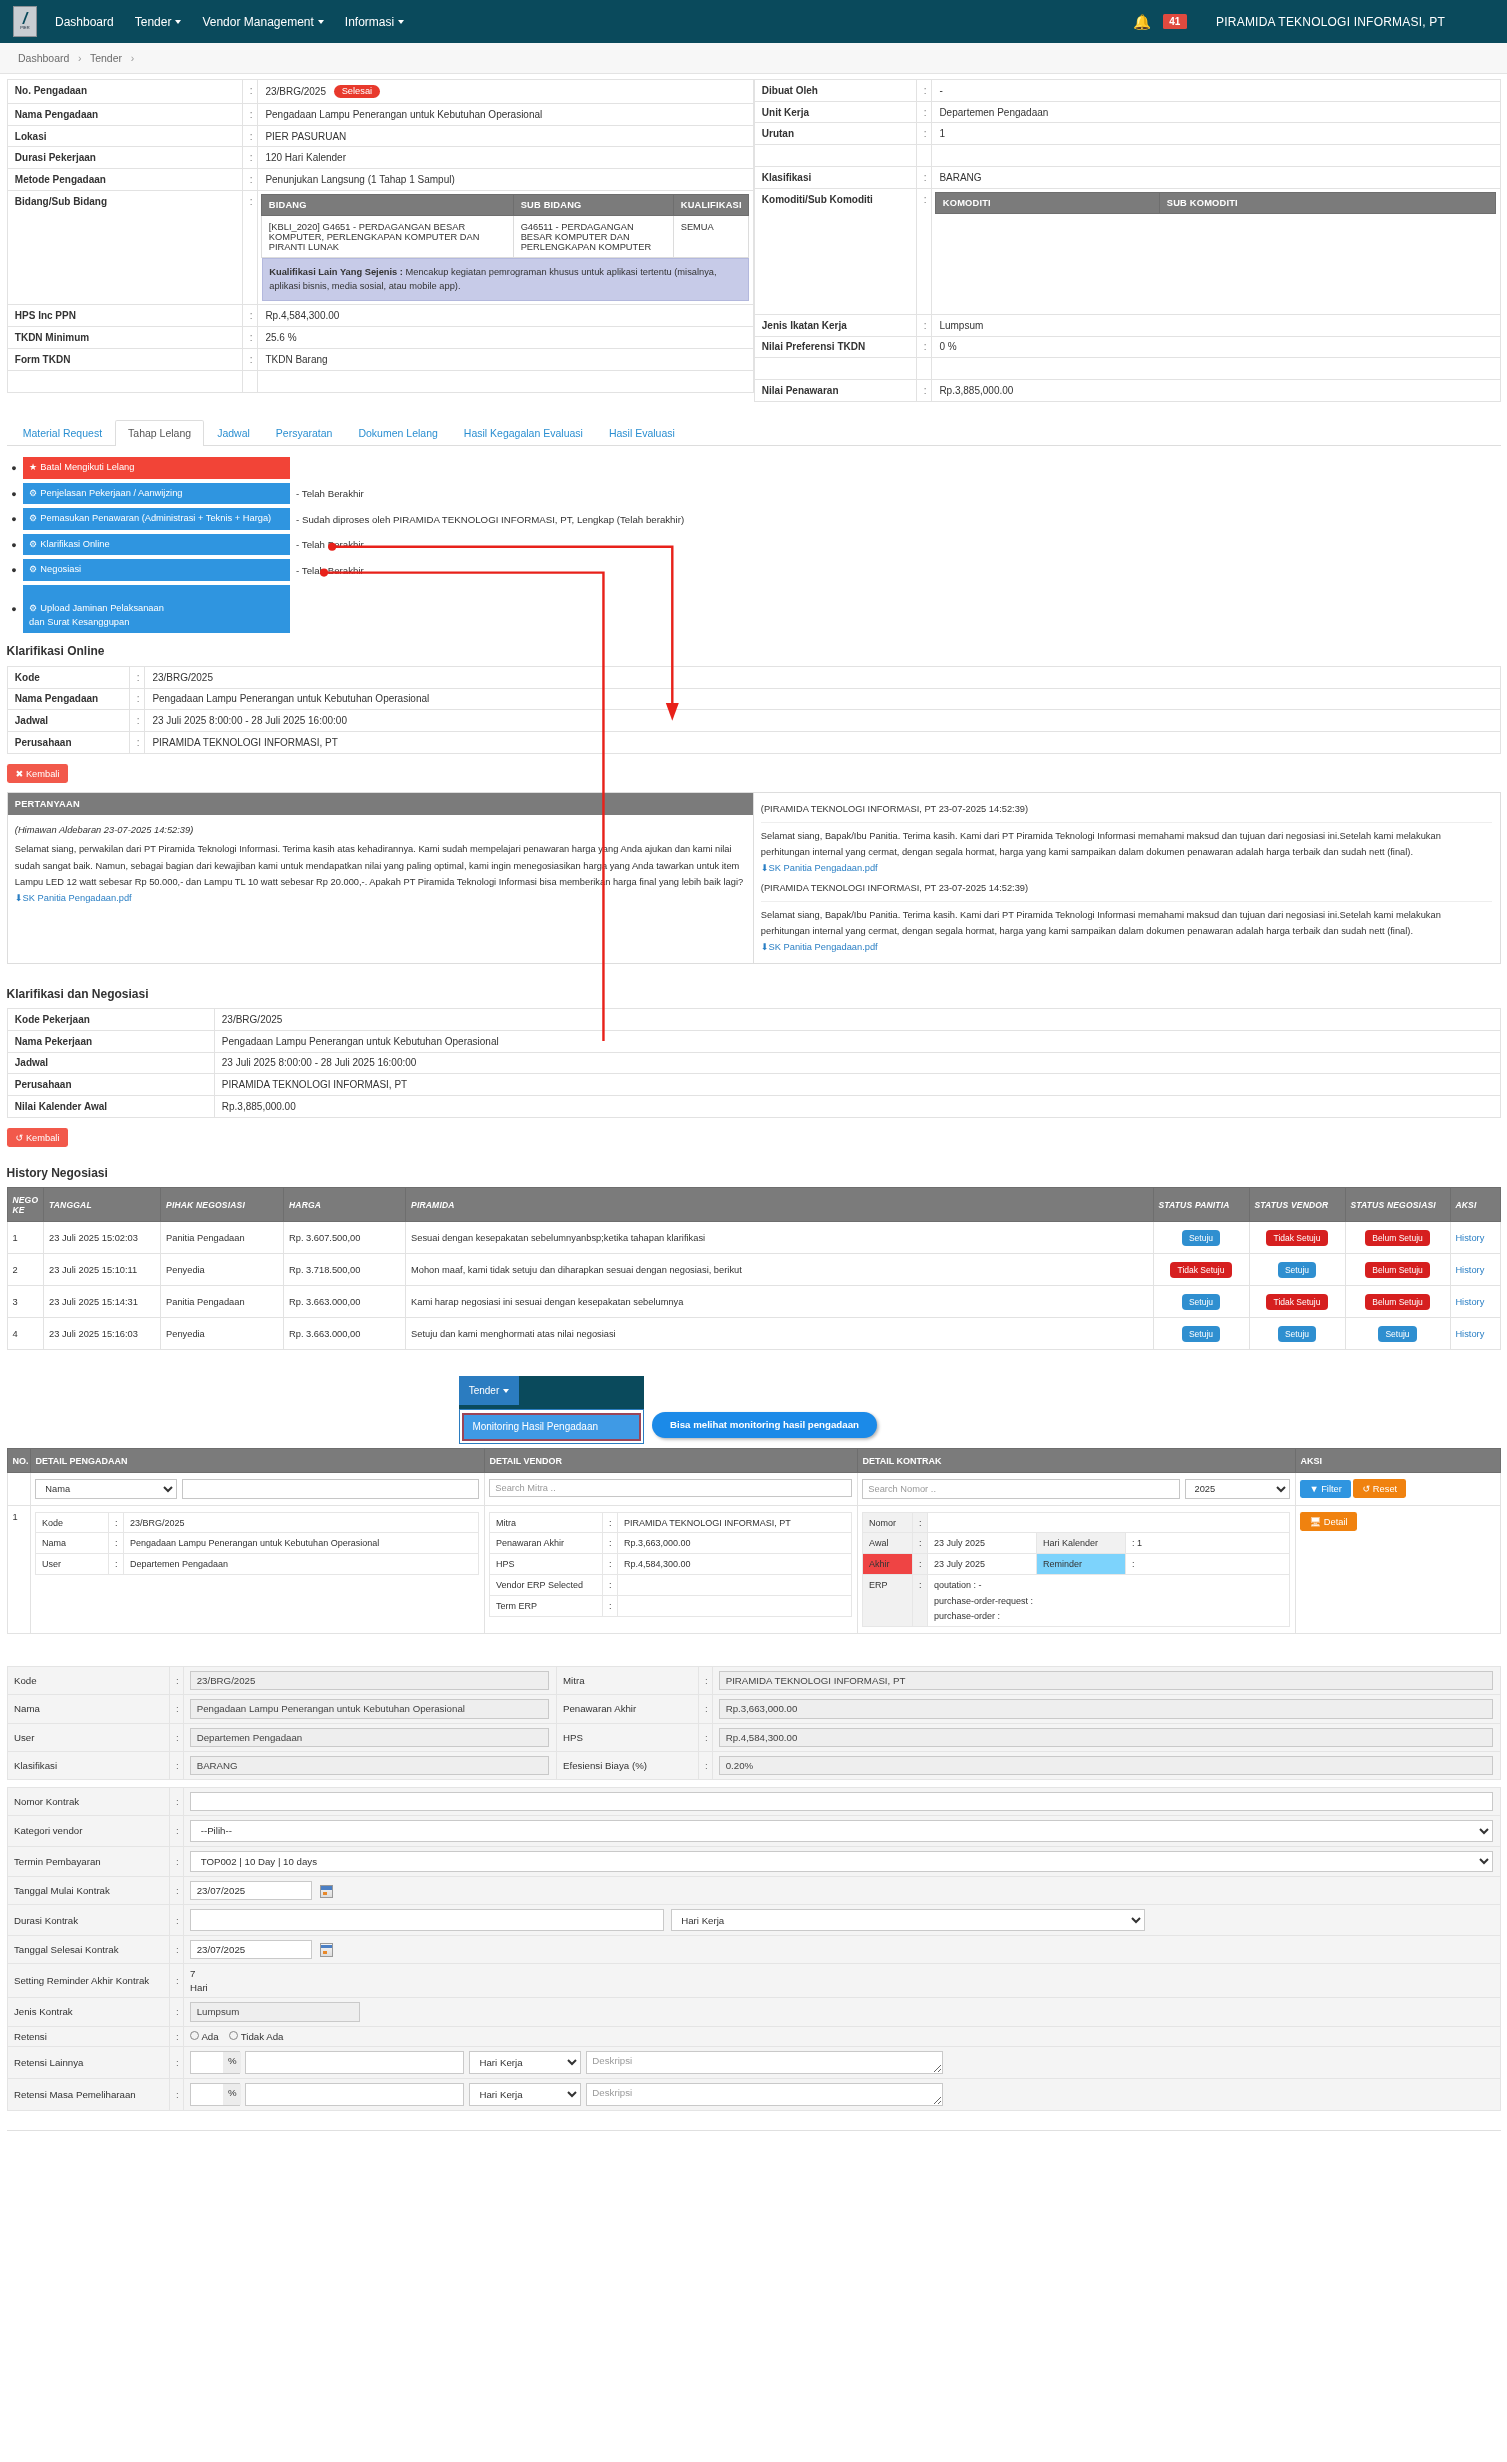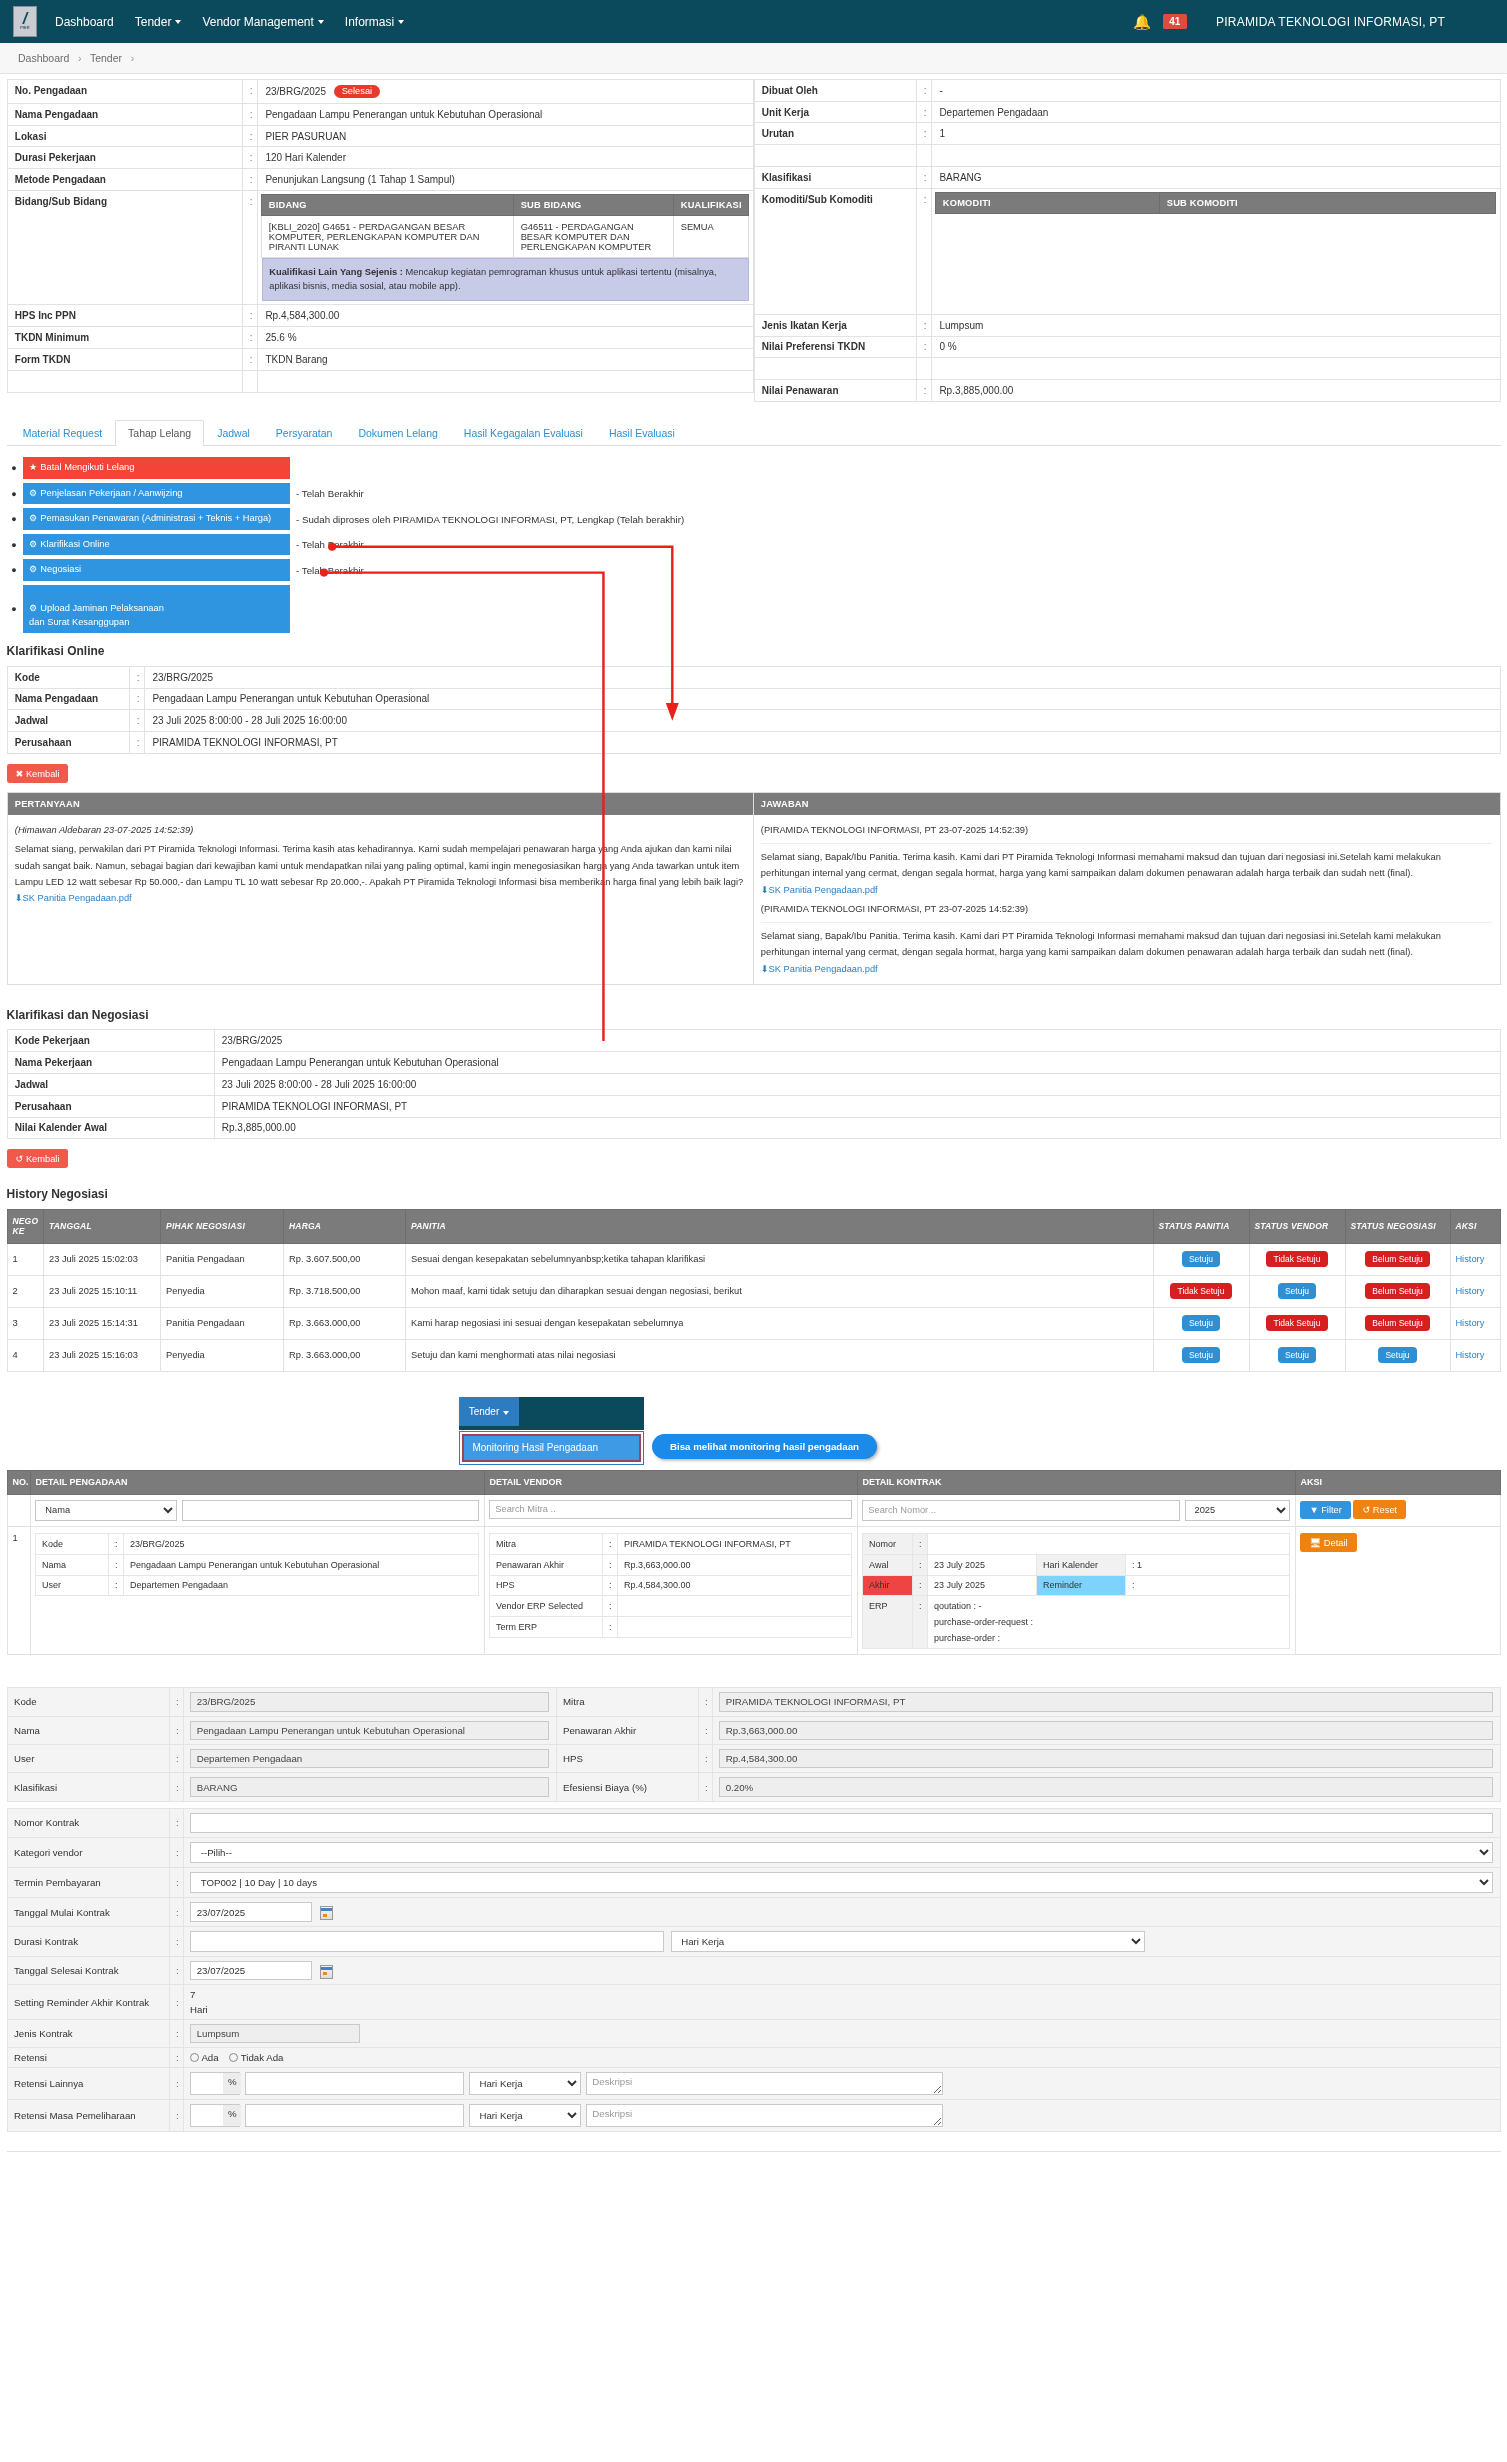--- a/index.html
+++ b/index.html
@@ -507,21 +507,20 @@
     <div class="qa-head">PERTANYAAN</div>
     <div class="qa-body">
       <div class="qa-meta">(Himawan Aldebaran 23-07-2025 14:52:39)</div>
       <div>Selamat siang, perwakilan dari PT Piramida Teknologi Informasi. Terima kasih atas kehadirannya. Kami sudah mempelajari penawaran harga yang Anda ajukan dan kami nilai sudah sangat baik. Namun, sebagai bagian dari kewajiban kami untuk mendapatkan nilai yang paling optimal, kami ingin menegosiasikan harga yang Anda tawarkan untuk item Lampu LED 12 watt sebesar Rp 50.000,- dan Lampu TL 10 watt sebesar Rp 20.000,-. Apakah PT Piramida Teknologi Informasi bisa memberikan harga final yang lebih baik lagi?</div>
       <a class="file-link" href="#">
         <span>⬇</span><span>SK Panitia Pengadaan.pdf</span>
       </a>
     </div>
   </div>
   <div class="qa-panel" style="border-left:none;">
-    <div class="qa-head">JAWABAN</div>
     <div class="qa-body">
       <div class="qa-meta plain">(PIRAMIDA TEKNOLOGI INFORMASI, PT 23-07-2025 14:52:39)</div>
       <hr class="qa-sep">
       <div>Selamat siang, Bapak/Ibu Panitia. Terima kasih. Kami dari PT Piramida Teknologi Informasi memahami maksud dan tujuan dari negosiasi ini.Setelah kami melakukan perhitungan internal yang cermat, dengan segala hormat, harga yang kami sampaikan dalam dokumen penawaran adalah harga terbaik dan sudah nett (final).</div>
       <a class="file-link" href="#">
         <span>⬇</span><span>SK Panitia Pengadaan.pdf</span>
       </a>
       <div class="qa-meta plain" style="margin-top:3.2px;">(PIRAMIDA TEKNOLOGI INFORMASI, PT 23-07-2025 14:52:39)</div>
       <hr class="qa-sep">
       <div>Selamat siang, Bapak/Ibu Panitia. Terima kasih. Kami dari PT Piramida Teknologi Informasi memahami maksud dan tujuan dari negosiasi ini.Setelah kami melakukan perhitungan internal yang cermat, dengan segala hormat, harga yang kami sampaikan dalam dokumen penawaran adalah harga terbaik dan sudah nett (final).</div>
@@ -567,21 +566,21 @@
 </div>
 
 <h3 class="sect" style="margin-top:19.4px;">History Negosiasi</h3>
 <table class="hist">
   <thead>
     <tr>
       <th style="width:21px">NEGO KE</th>
       <th style="width:117px">TANGGAL</th>
       <th style="width:123px">PIHAK NEGOSIASI</th>
       <th style="width:122px">HARGA</th>
-      <th>PANITIA</th>
+      <th>PIRAMIDA</th>
       <th style="width:96px">STATUS PANITIA</th>
       <th style="width:96px">STATUS VENDOR</th>
       <th style="width:105px">STATUS NEGOSIASI</th>
       <th style="width:50px">AKSI</th>
     </tr>
   </thead>
   <tbody>
     <tr>
       <td>1</td>
       <td>23 Juli 2025 15:02:03</td>

